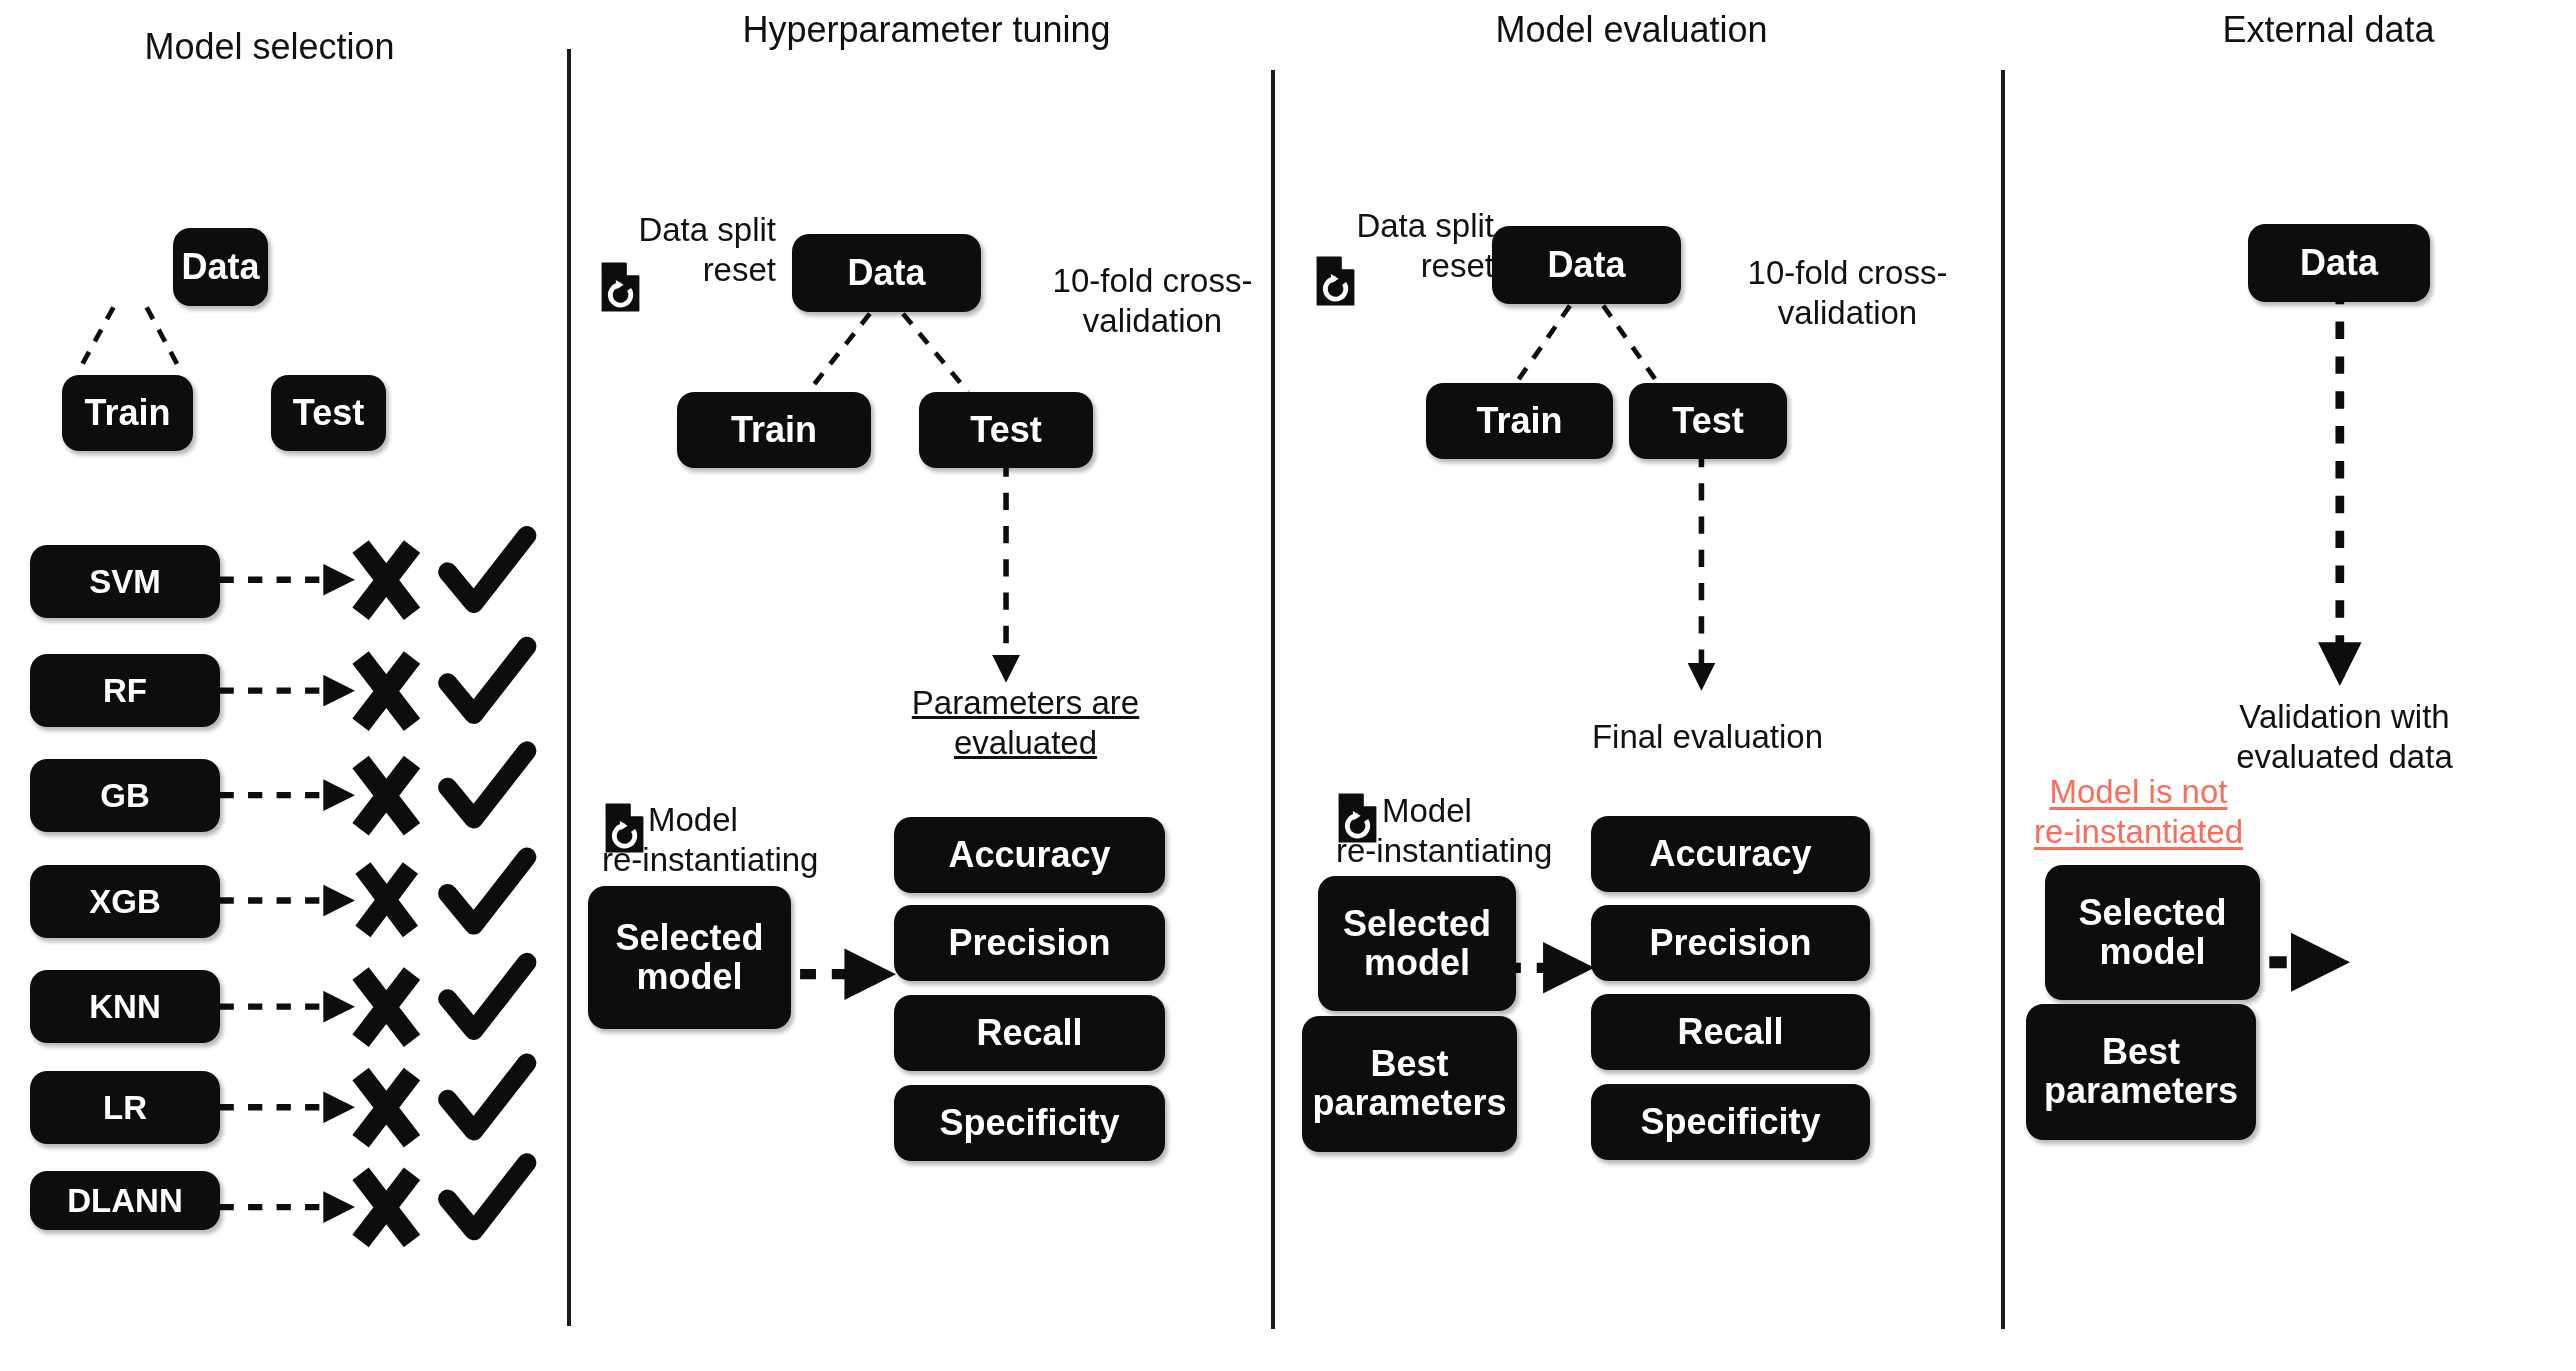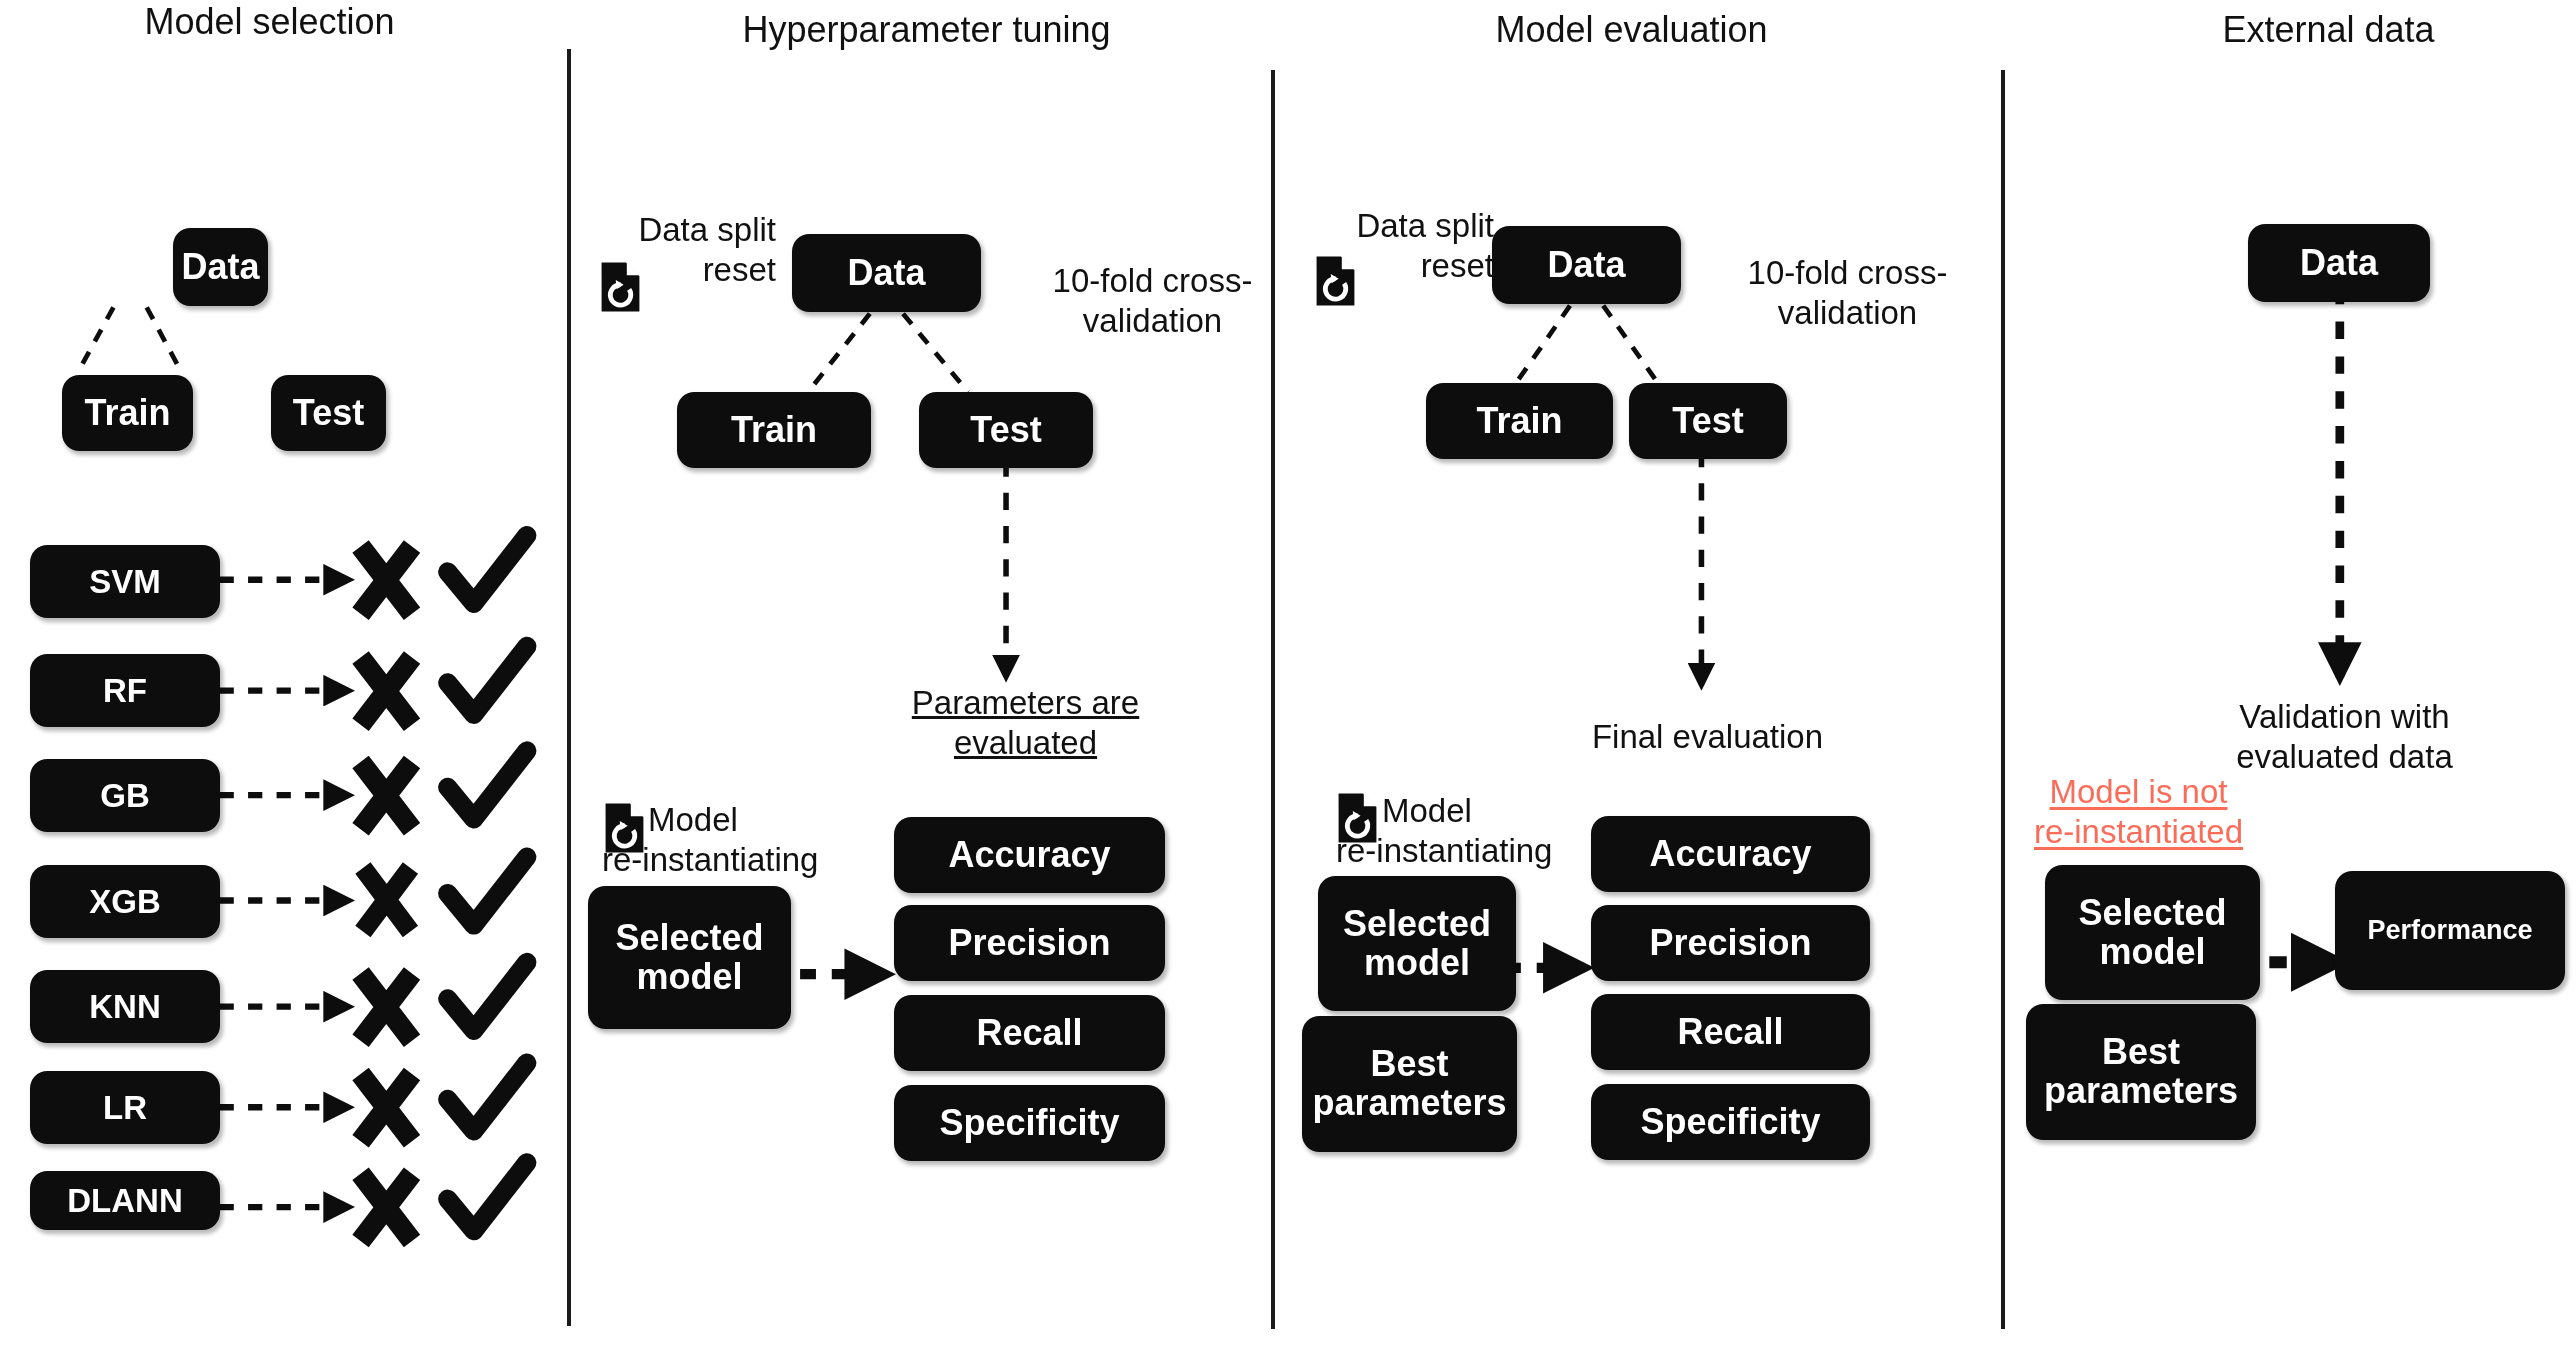--- a/index.html
+++ b/index.html
@@ -157,21 +157,21 @@
     <path d="M 1900 1222 L 2000 1222" stroke="#0d0d0d" stroke-width="13" fill="none" stroke-dasharray="20 20" marker-end="url(#ah)"></path>
 
     <path d="M 2954 362 L 2954 855" stroke="#0d0d0d" stroke-width="11" fill="none" stroke-dasharray="22 22" marker-end="url(#ah)"></path>
     <path d="M 2865 1215 L 2952 1215" stroke="#0d0d0d" stroke-width="15" fill="none" stroke-dasharray="22 22" marker-end="url(#ah)"></path>
   </svg>
 
   <div class="divider" style="left:567px; top:49px; height:1277px;"></div>
   <div class="divider" style="left:1271px; top:70px; height:1259px;"></div>
   <div class="divider" style="left:2001px; top:70px; height:1259px;"></div>
 
-  <div class="panel-title" style="left:32px; top:0; width:475px;">Model selection</div>
+  <div class="panel-title" style="left:32px; top:25px; width:475px;">Model selection</div>
 
   <div class="node lg" style="left:173px; top:228px; width:95px; height:78px;">Data</div>
   <div class="node lg" style="left:62px; top:375px; width:131px; height:76px;">Train</div>
   <div class="node lg" style="left:271px; top:375px; width:115px; height:76px;">Test</div>
 
   <div class="node md" style="left:30px; top:545px; width:190px; height:73px;">SVM</div>
   <div class="node md" style="left:30px; top:654px; width:190px; height:73px;">RF</div>
   <div class="node md" style="left:30px; top:759px; width:190px; height:73px;">GB</div>
   <div class="node md" style="left:30px; top:865px; width:190px; height:73px;">XGB</div>
   <div class="node md" style="left:30px; top:970px; width:190px; height:73px;">KNN</div>
@@ -267,16 +267,15 @@
 evaluated data</div>
 
   <div class="label warn" style="left:2004px; top:772px; width:269px; white-space:pre-line;">Model is not
 re-instantiated</div>
 
   <div class="node lg" style="left:2045px; top:865px; width:215px; height:135px; white-space:pre-line;">Selected
 model</div>
   <div class="node lg" style="left:2026px; top:1004px; width:230px; height:136px; white-space:pre-line;">Best
 parameters</div>
 
-  <div class="node sm" style="left:2335px; top:871px; width:230px; height:119px;">Performance</div>
 
 </div>
 
 
 </body></html>

